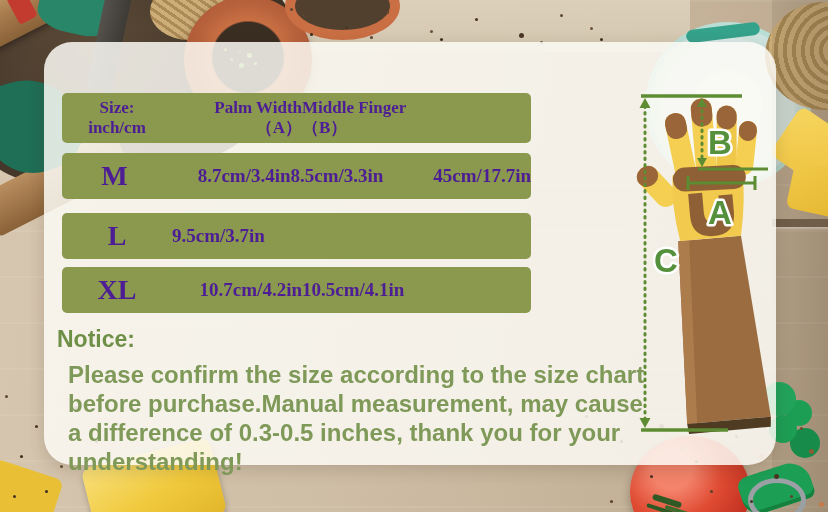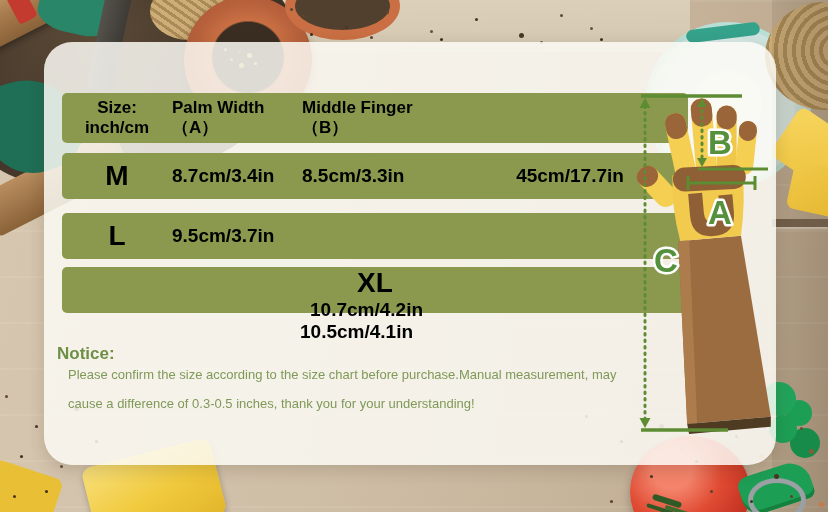--- a/index.html
+++ b/index.html
@@ -56,33 +56,33 @@
   .specks{width:3px;height:3px;border-radius:50%;background:#5d4631;}
   .specks-tr{left:290px;top:8px;box-shadow:12px 6px 0 0 #5d4631,55px 18px 0 0 #4a3626,96px 3px 0 0 #5d4631,140px 22px 0 0 #6b5238,185px 10px 0 0 #4a3626,230px 26px 0 1px #4a3626,270px 6px 0 0 #5d4631,300px 19px 0 0 #6b5238,150px 30px 0 0 #3f2e1f,80px 28px 0 0 #5d4631,20px 25px 0 0 #3f2e1f,250px 33px 0 0 #5d4631,310px 30px 0 0 #3f2e1f;}
   .specks-br{left:585px;top:415px;box-shadow:0 0 0 0 #6b4a2e,35px 25px 0 0 #4a3420,75px 10px 0 1px #7c5233,110px 45px 0 0 #4a3420,150px 20px 0 0 #6b4a2e,190px 60px 0 1px #4a3420,225px 35px 0 1px #8a5b35,125px 75px 0 0 #5d4329,65px 60px 0 0 #4a3420,25px 85px 0 0 #5d4329,165px 85px 0 0 #4a3420,205px 80px 0 0 #5d4329,175px 40px 0 1px #c77b4a,95px 32px 0 1px #c77b4a,215px 12px 0 0 #6b4a2e,235px 88px 0 1px #c77b4a;}
   .specks-bl{left:5px;top:395px;box-shadow:0 0 0 0 #4a3626,30px 30px 0 0 #4a3626,70px 12px 0 1px #6b4f35,15px 60px 0 0 #3f2e1f,55px 70px 0 0 #6b4f35,90px 45px 0 0 #4a3626,40px 95px 0 0 #3f2e1f,8px 100px 0 0 #4a3626;}
 
   
   .panel{left:44px;top:42px;width:732px;height:423px;border-radius:28px;
     background:rgba(252,250,244,0.85);box-shadow:0 5px 16px rgba(60,45,25,0.18);}
 
   
-  .bar{left:62px;width:626px;border-radius:5px;background:#8a994d;display:flex;align-items:center;color:#000000;}
+  .bar{left:62px;width:469px;border-radius:5px;background:#8a994d;display:flex;align-items:center;color:#4c1d95;font-family:Liberation Serif, serif;}
   .bar .col-size{width:110px;text-align:center;}
-  .bar .col-a{width:130px;text-align:left;}
+  .bar .col-a{width:130px;text-align:right;}
   .bar .col-b{width:150px;}
   .bar .col-c{flex:1;text-align:center;}
   .hdr{top:93px;height:50px;font-weight:bold;font-size:17px;line-height:1.2;}
-  .row1{top:153px;}.row2{top:213px;}.row3{top:267px;flex-direction:column;}
+  .row1{top:153px;}.row2{top:213px;}.row3{top:267px;}
   .data-bar{height:46px;font-weight:bold;font-size:19px;}
   .size-letter{font-size:28px;font-weight:bold;}
 
   
-  .notice-title{left:57px;top:326px;font-size:17px;font-weight:bold;color:#6e8f46;margin-top:18px;}
-  .notice-body{left:68px;top:360px;width:582px;font-size:13px;line-height:29px;color:#7f9958;}
+  .notice-title{left:57px;top:326px;font-size:23px;font-weight:bold;color:#6e8f46;}
+  .notice-body{left:68px;top:360px;width:582px;font-size:24px;line-height:29px;color:#7f9958;font-weight:bold;}
 
   
   .glove-svg{left:630px;top:80px;width:150px;height:370px;}
   .measure-letter{font-family:"Liberation Sans",sans-serif;font-size:33px;font-weight:bold;fill:#55913c;stroke:#ffffff;stroke-width:5px;paint-order:stroke;stroke-linejoin:round;text-anchor:middle;}
 </style>
 </head>
 <body>
 
 <div class="stage">
 

